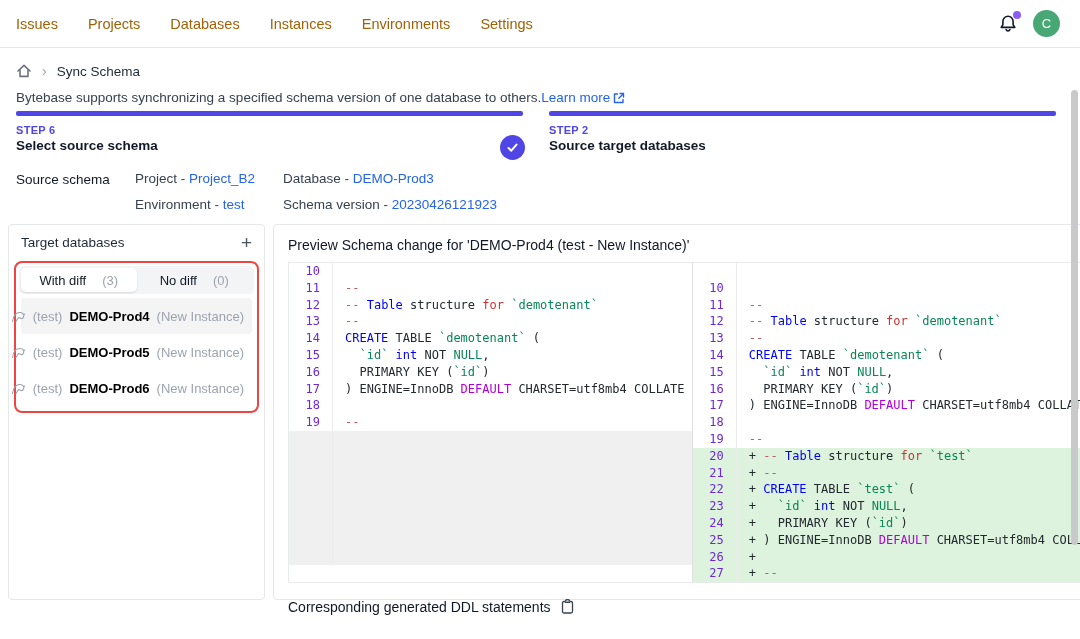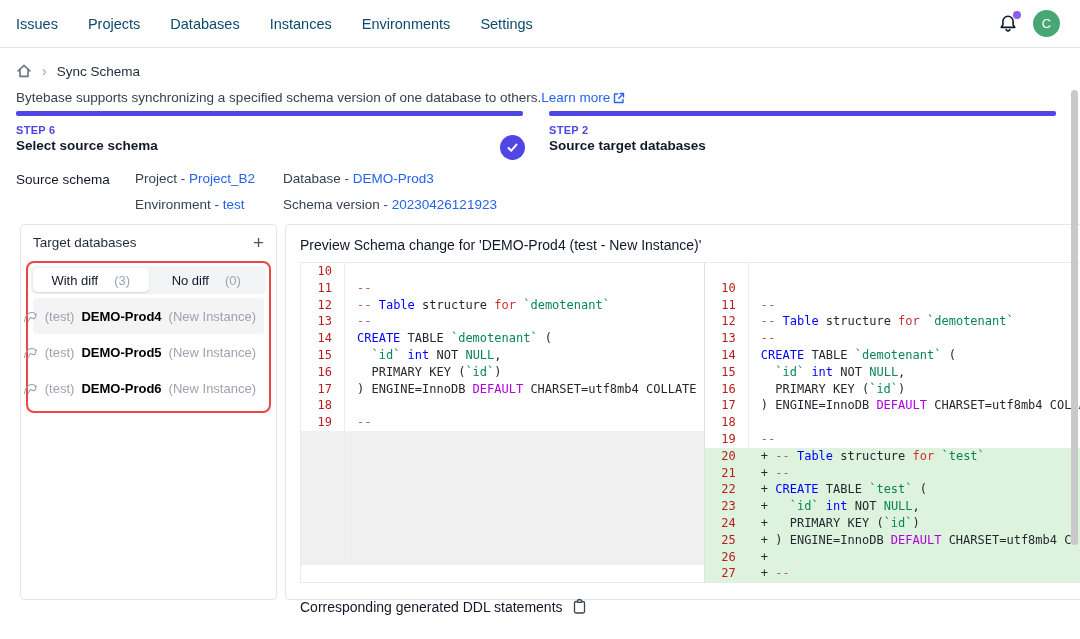--- a/index.html
+++ b/index.html
@@ -3,21 +3,21 @@
 <meta charset="utf-8">
 <style>
   * { margin:0; padding:0; box-sizing:border-box; }
   html,body { width:1080px; height:639px; overflow:hidden; background:#fff;
     font-family:"Liberation Sans", sans-serif; color:#1f2937; }
 
   
   .topnav { height:48px; border-bottom:1px solid #e5e7eb; display:flex;
     align-items:center; padding:0 20px 0 16px; }
   .nav-items { display:flex; gap:30px; }
-  .nav-item { font-size:14.5px; color:#0c4a6e; cursor:pointer; }
+  .nav-item { font-size:14.5px; color:#a16207; cursor:pointer; }
   .nav-right { margin-left:auto; display:flex; align-items:center; gap:14px; }
   .bell-wrap { position:relative; width:22px; height:22px; cursor:pointer; }
   .bell-dot { position:absolute; top:-2px; right:-2px; width:8px; height:8px;
     border-radius:50%; background:var(--badge,#8b5cf6); }
   .avatar { width:27px; height:27px; border-radius:50%; background:var(--avatar,#47a876);
     color:#fff; font-size:13px; font-weight:500; display:flex; align-items:center;
     justify-content:center; cursor:pointer; }
 
   
   .breadcrumb { display:flex; align-items:center; gap:10px; margin:14px 16px 0; height:18px; }
@@ -40,21 +40,21 @@
     align-items:center; justify-content:center; }
 
   
   .source { display:flex; margin:18px 16px 0; font-size:13.5px; }
   .source-label { width:119px; color:#111827; padding-top:1px; }
   .source-grid { display:grid; grid-template-columns:148px auto; row-gap:11px; }
   .source-cell { color:#374151; }
   .source-cell a { color:var(--link,#2563eb); text-decoration:none; cursor:pointer; }
 
   
-  .content-row { display:flex; gap:8px; margin:12px 24px 0 20px; height:376px;
+  .content-row { display:flex; gap:8px; margin:12px 24px 0 8px; height:376px;
     position:relative; }
 
   
   .left-card { width:257px; flex:none; border:1px solid #e5e7eb; border-radius:4px;
     background:#fff; }
   .left-head { height:34px; display:flex; align-items:center; justify-content:space-between;
     padding:0 12px; }
   .left-title { font-size:13.5px; font-weight:500; color:#1f2937; }
   .plus-btn { font-size:19px; color:#4b5563; line-height:1; cursor:pointer; }
   .red-box { margin:2px 5px; border:2px solid var(--danger,#ef4444); border-radius:8px;
@@ -76,21 +76,21 @@
     padding:12px 14px; background:#fff; }
   .preview-title { font-size:14px; color:#111827; }
 
   
   .diff { margin-top:9px; border:1px solid #e8eaed; display:flex; position:relative;
     height:321px; font-family:"DejaVu Sans Mono", monospace; font-size:12px;
     background:#fff; overflow:hidden; }
   .pane { flex:1; overflow:hidden; }
   .pane.left { border-right:1px solid #e0e0e0; }
   .row { display:flex; height:16.8px; line-height:16.8px; }
-  .gut { width:44px; flex:none; text-align:right; padding-right:12px; color:#b91c1c;
+  .gut { width:44px; flex:none; text-align:right; padding-right:12px; color:#6d28d9;
     border-right:1px solid #ececec; }
   .code { flex:1; padding-left:12px; white-space:pre; overflow:hidden; }
   .row.add { background:var(--added,#ddf3dd); }
   .row.filler { background:#f0f0f1; }
   .row.filler .gut { color:transparent; }
   .tok-d { color:#24292f; }
   .tok-c { color:#b56060; }
   .tok-k { color:#0000ff; }
   .tok-r { color:#cd3131; }
   .tok-t { color:#098658; }

